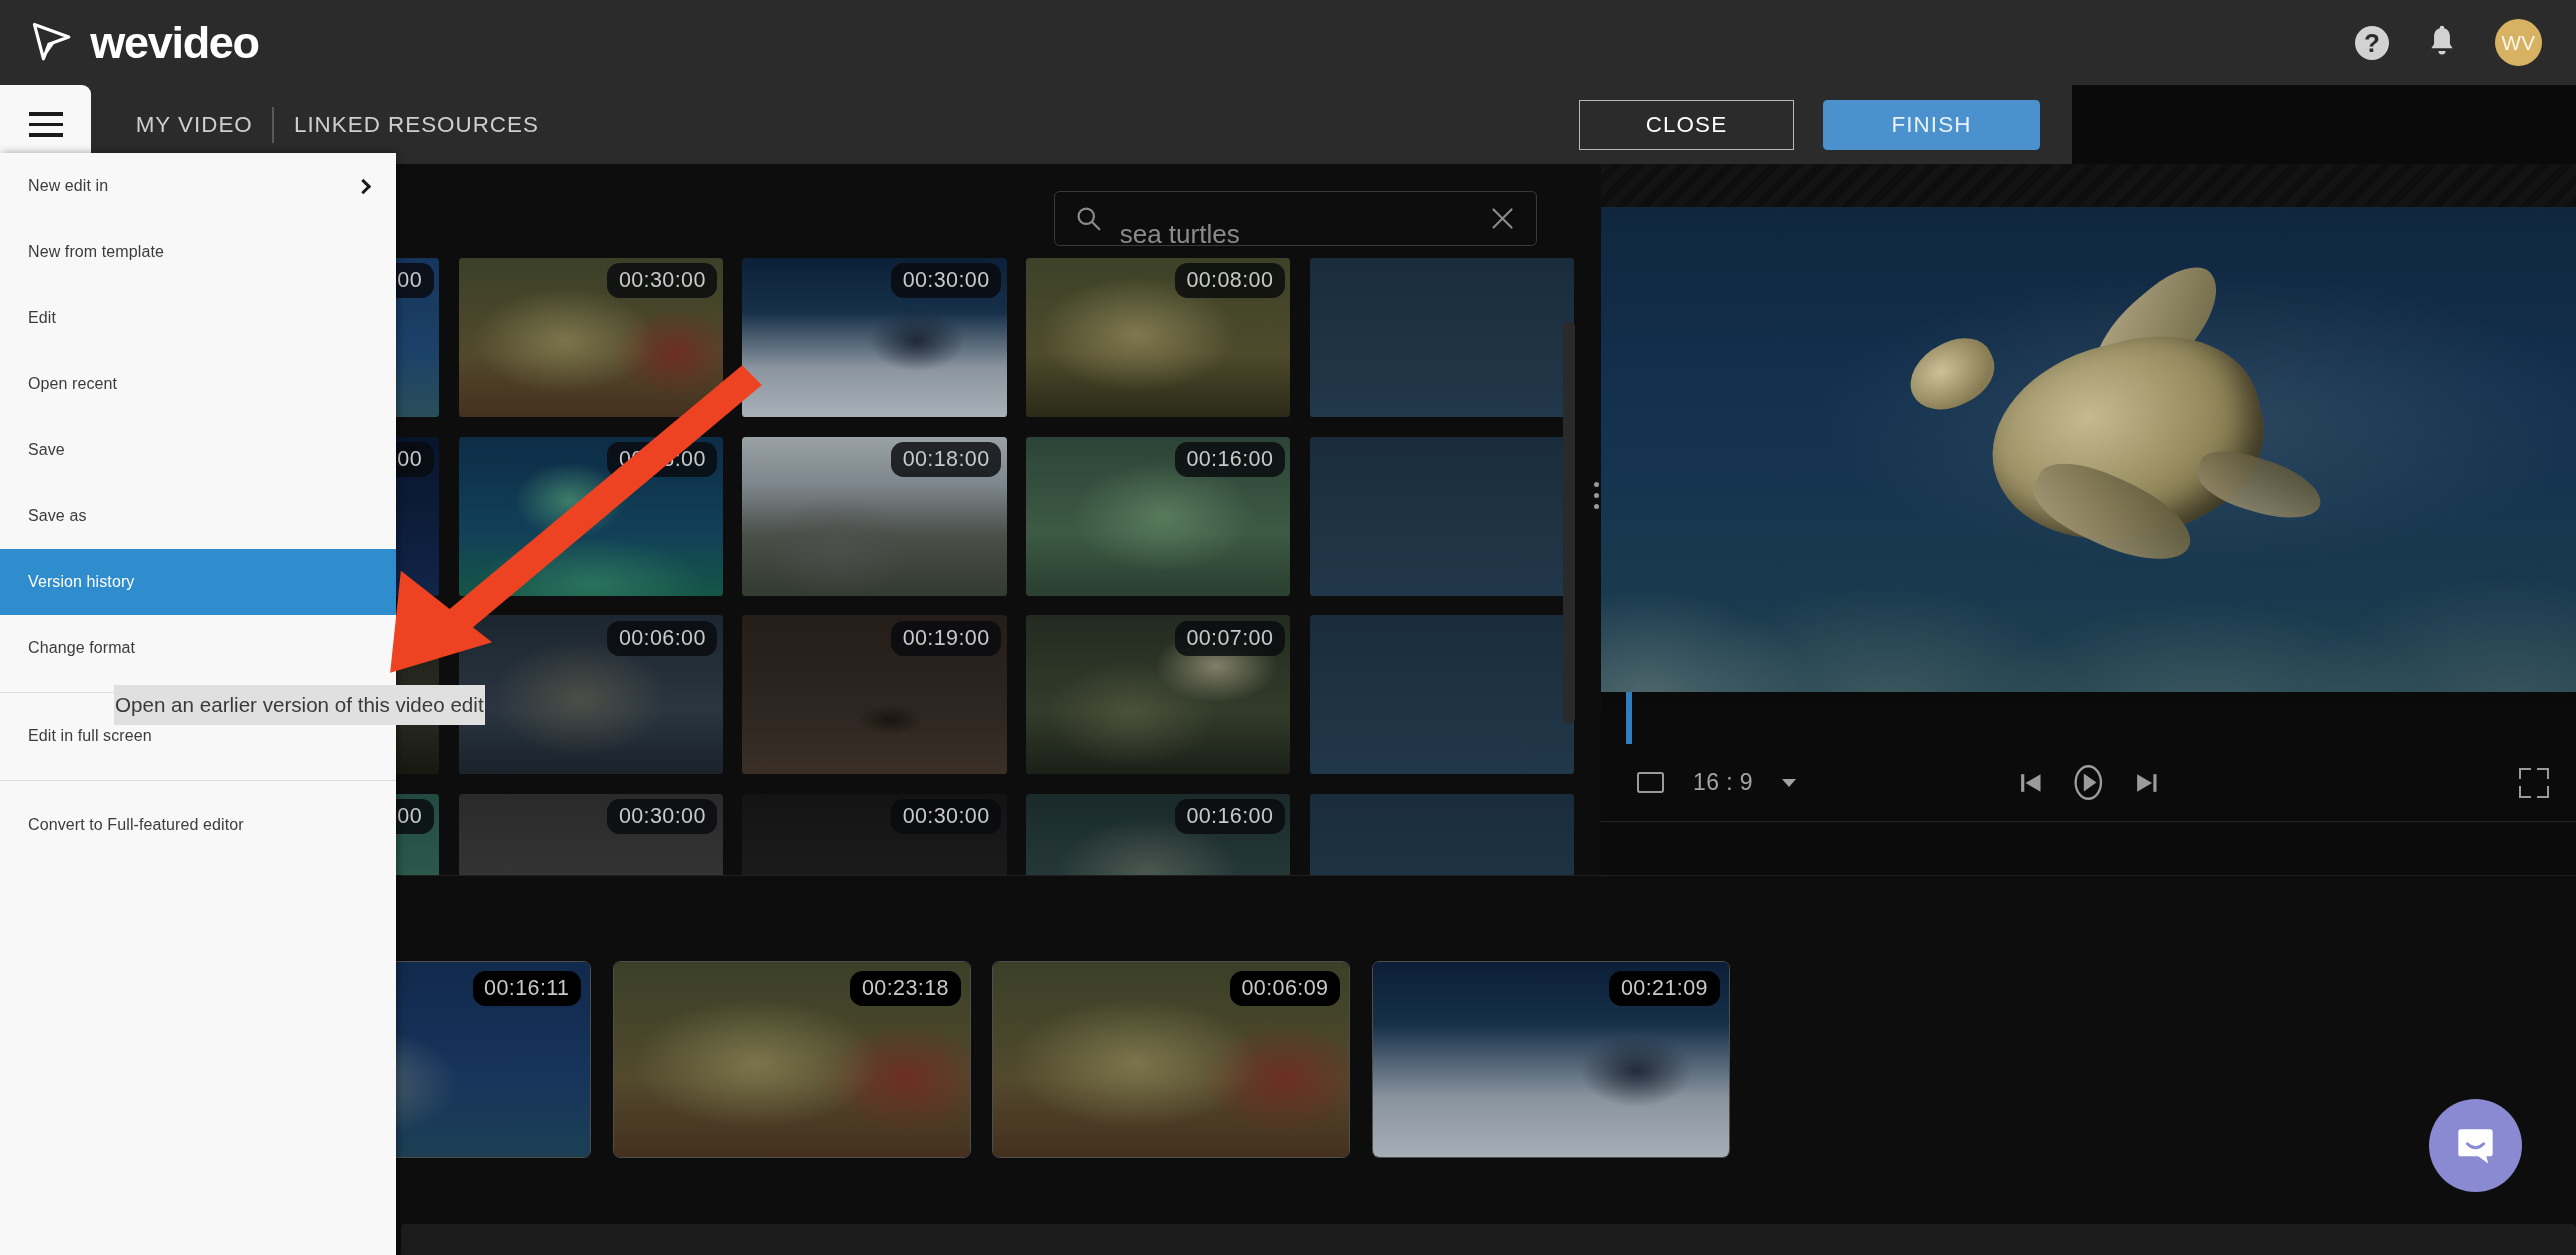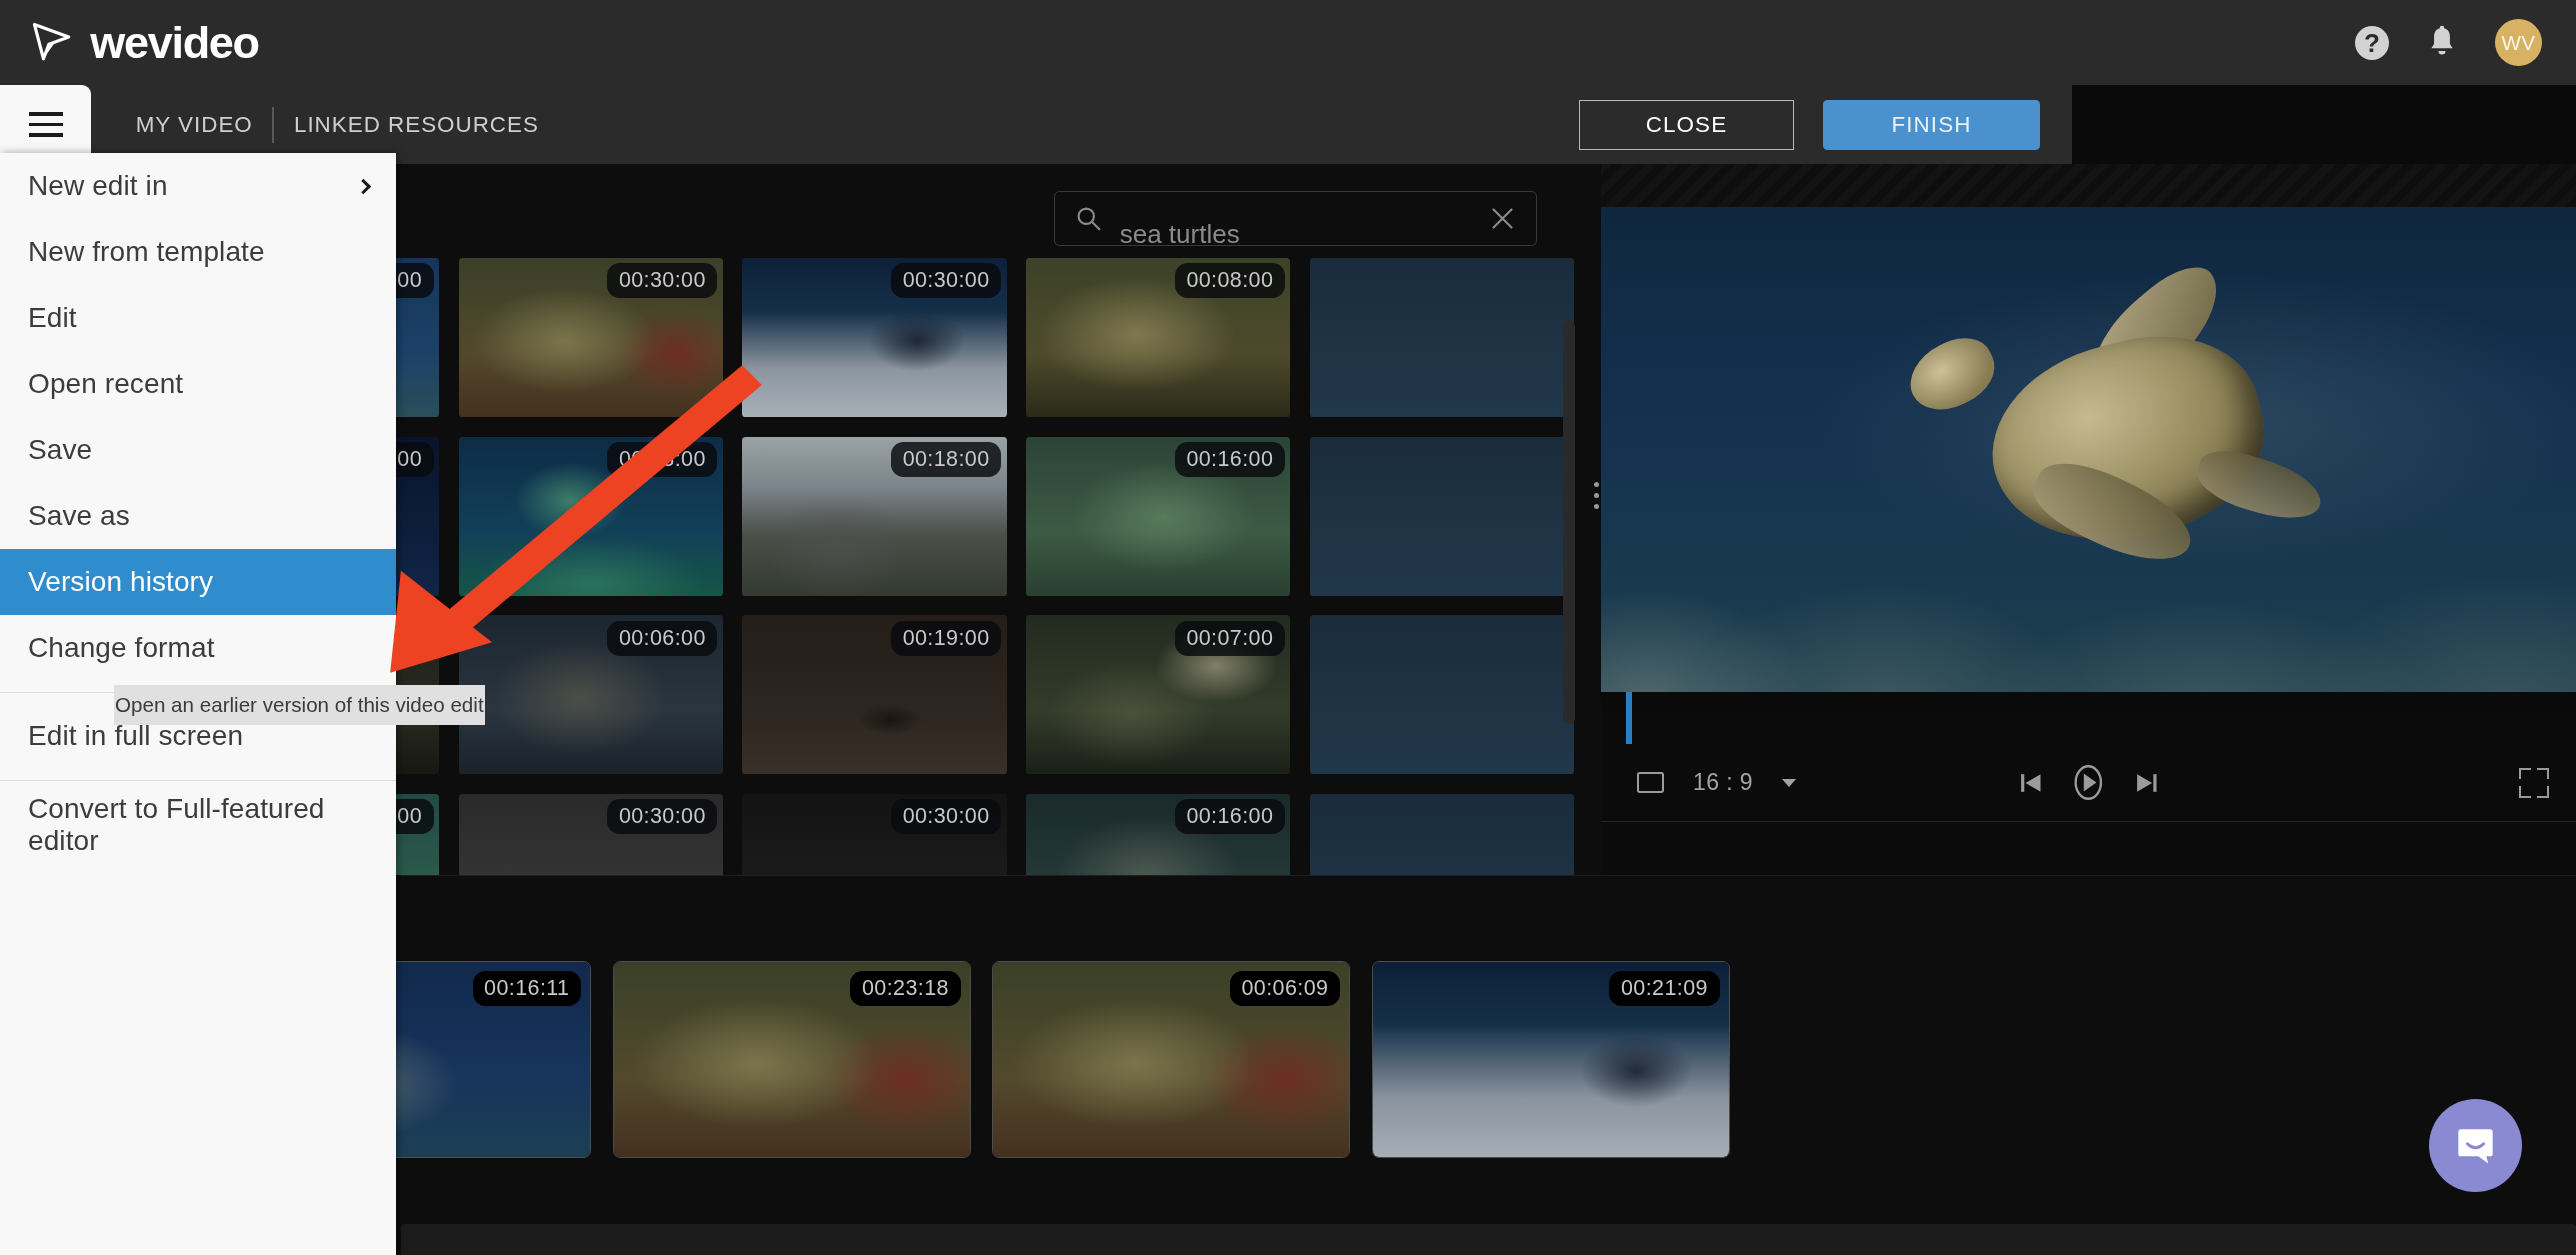--- a/index.html
+++ b/index.html
@@ -190,21 +190,21 @@
   .tl-divider { position: absolute; left: 401px; top: 0; width: 2175px; height: 0.9px; background: #1f1f1f; }
 
   
   .menu {
     position: absolute; left: 0; top: 153px; width: 396px; height: 1103px;
     background: #f8f8f8; z-index: 60;
     box-shadow: 1.8px 0 8px rgba(0,0,0,.35);
   }
   .mi {
     position: relative; height: 66px; display: flex; align-items: center;
-    padding-left: 28px; color: #3c3c3c; font-size: 28px; letter-spacing: 0.1px;
+    padding-left: 28px; color: #3c3c3c; font-size: 16px; letter-spacing: 0.1px;
   }
   .mi.active { background: #2f8ccd; color: #ffffff; }
   .mi .chev {
     position: absolute; right: 27px; width: 10.7px; height: 10.7px;
     border-right: 3.6px solid #1a1a1a; border-top: 3.6px solid #1a1a1a;
     transform: rotate(45deg);
   }
   .msep { height: 0.9px; background: #dcdcdc; margin: 10.7px 0; }
   .tooltip {
     position: absolute; left: 114px; top: 685px; height: 40px;

